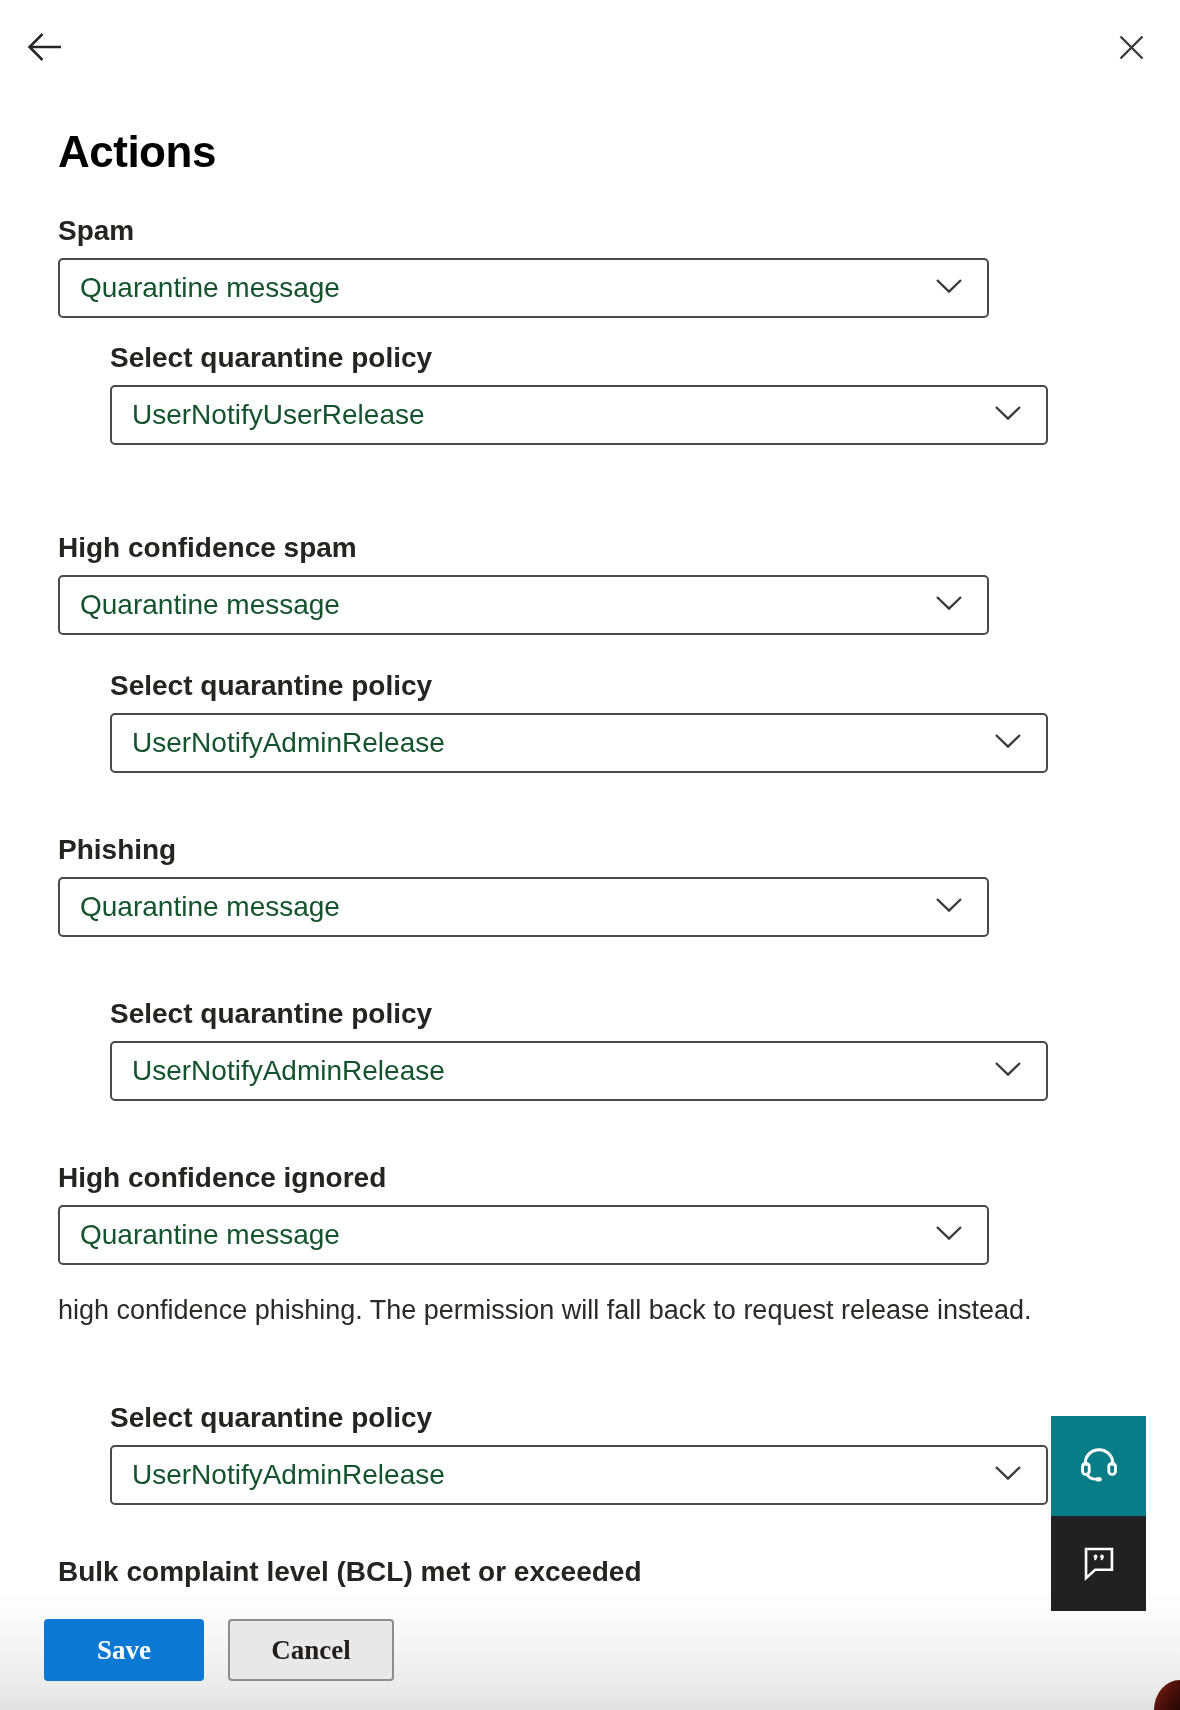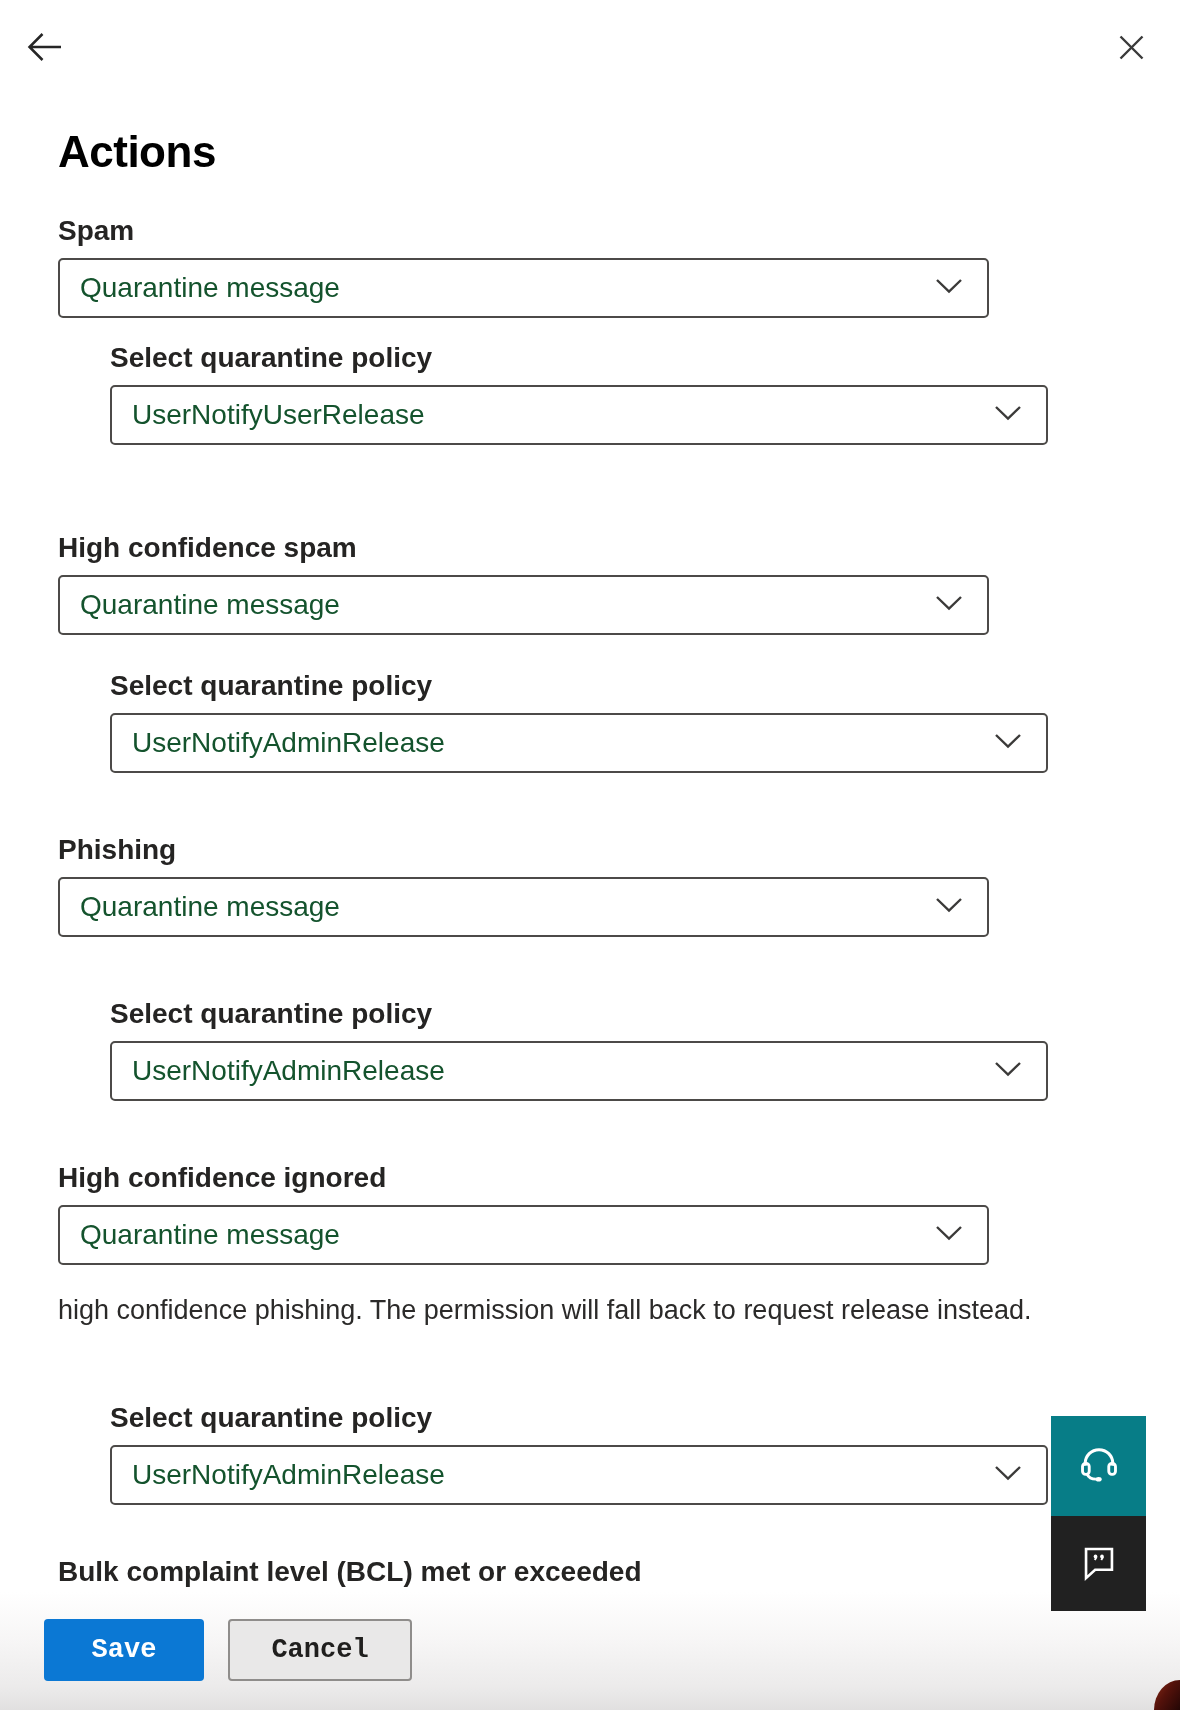--- a/index.html
+++ b/index.html
@@ -53,24 +53,24 @@
 
   
   .footer{
     position:absolute;left:0;top:1592px;width:1180px;height:118px;z-index:2;
     background:linear-gradient(180deg,#ffffff 0%,#f7f6f6 40%,#ecebeb 80%,#e1e0e0 100%);
   }
   .btn{
     position:absolute;z-index:3;box-sizing:border-box;
     height:62px;border-radius:4px;font-size:27px;font-weight:600;
     display:flex;align-items:center;justify-content:center;cursor:pointer;
-    font-family:Liberation Mono, monospace;
+    font-family:Liberation Serif, serif;
   }
   #save-btn{left:44px;top:1619px;width:160px;background:#0b78d4;border:none;color:#ffffff;}
-  #cancel-btn{left:228px;top:1619px;width:184px;background:#e9e8e8;border:2px solid #8f8d8b;color:#201f1e;}
+  #cancel-btn{left:228px;top:1619px;width:166px;background:#e9e8e8;border:2px solid #8f8d8b;color:#201f1e;}
 
   
   .float-btn{
     position:absolute;left:1051px;width:95px;z-index:3;border:none;cursor:pointer;
     display:flex;align-items:center;justify-content:center;padding:0;
   }
   #help-btn{top:1416px;height:100px;background:#077d87;}
   #feedback-btn{top:1516px;height:95px;background:#212121;}
 
   

